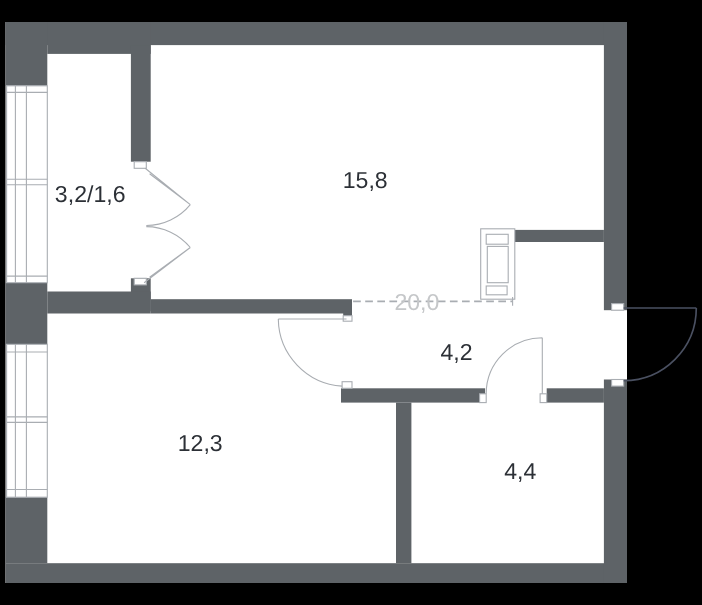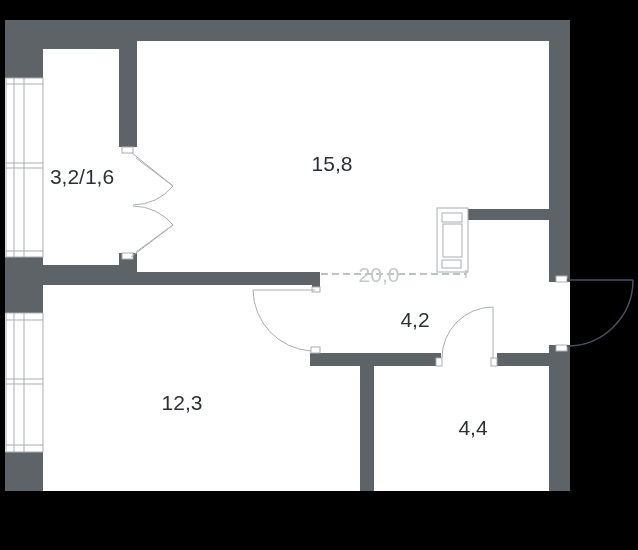--- a/index.html
+++ b/index.html
@@ -1,16 +1,16 @@
 <!DOCTYPE html>
 <html style="--background: #000000; --floor: #ffffff; --wall: #5e6367; --line: #a9adb2; --entrance_door: #4a5061; --label_text: #2c3036; --total_text: #c5c7c9;"><head>
 <meta charset="utf-8">
 <style>
   html,body { margin:0; padding:0; background:#000; }
-  .stage { width:638px; height:491px; position:relative; background:var(--background,#000); }
+  .stage { width:638px; height:550px; position:relative; background:var(--background,#000); }
   svg { display:block; }
   .wall   { fill: var(--wall,#5e6367); }
   .floor  { fill: var(--floor,#ffffff); }
   .frame  { fill: var(--floor,#ffffff); stroke: var(--line,#a9adb2); stroke-width:1; }
   .shaft  { fill: var(--floor,#ffffff); stroke: var(--line,#a9adb2); stroke-width:1; }
   .thin   { stroke: var(--line,#a9adb2); stroke-width:1; fill:none; }
   .door   { stroke: var(--line,#a9adb2); stroke-width:1; fill:none; }
   .door-entrance { stroke: var(--entrance_door,#4a5061); stroke-width:1.5; fill:none; }
   .dash   { stroke: var(--line,#a9adb2); stroke-width:1.5; stroke-dasharray:7 4; fill:none; }
   text { font-family:"Liberation Sans","DejaVu Sans",sans-serif; font-size:21px;

